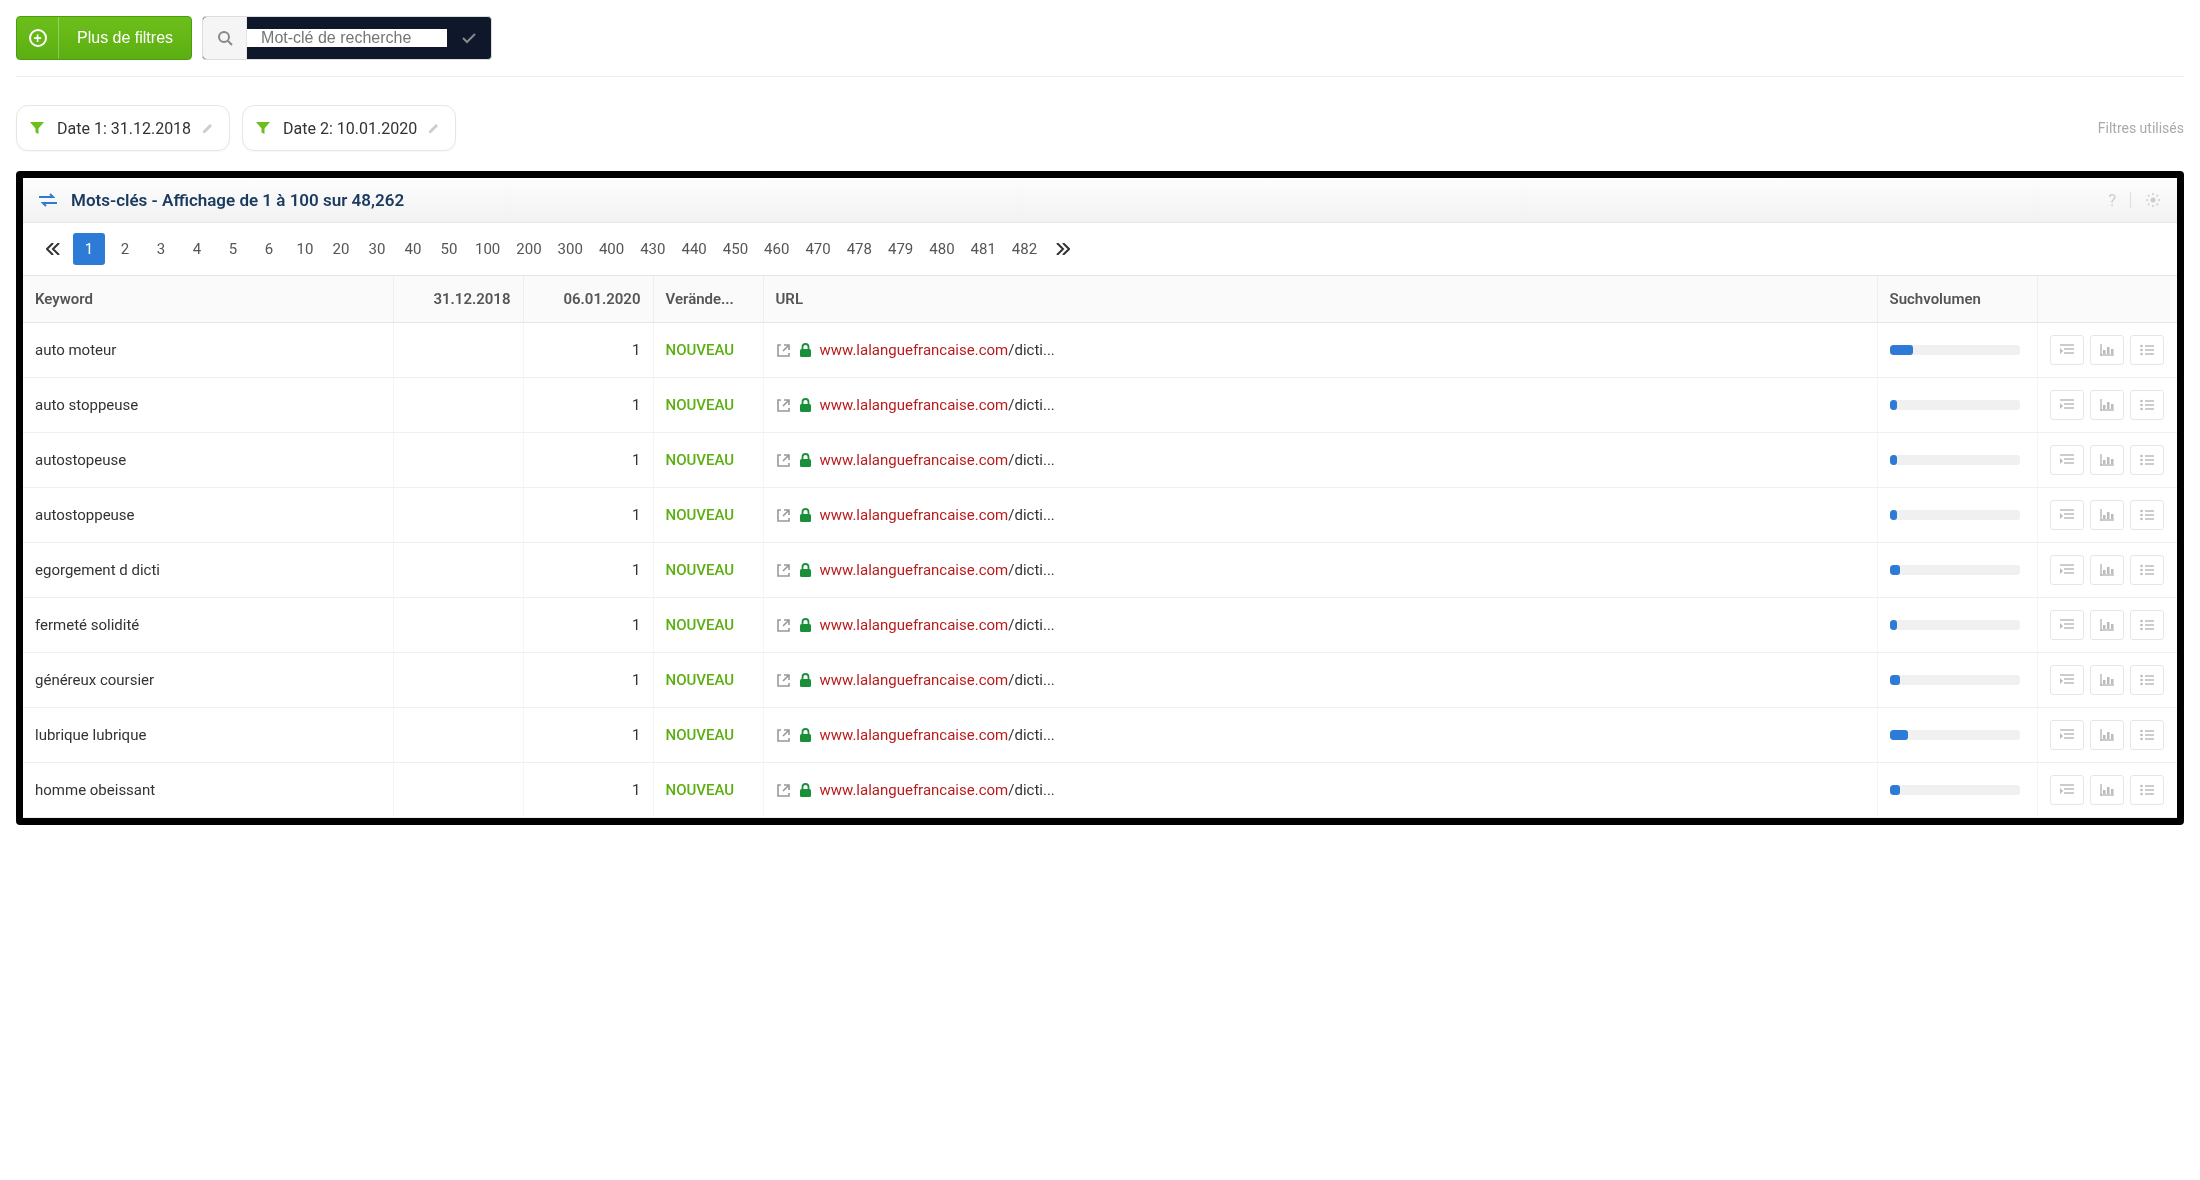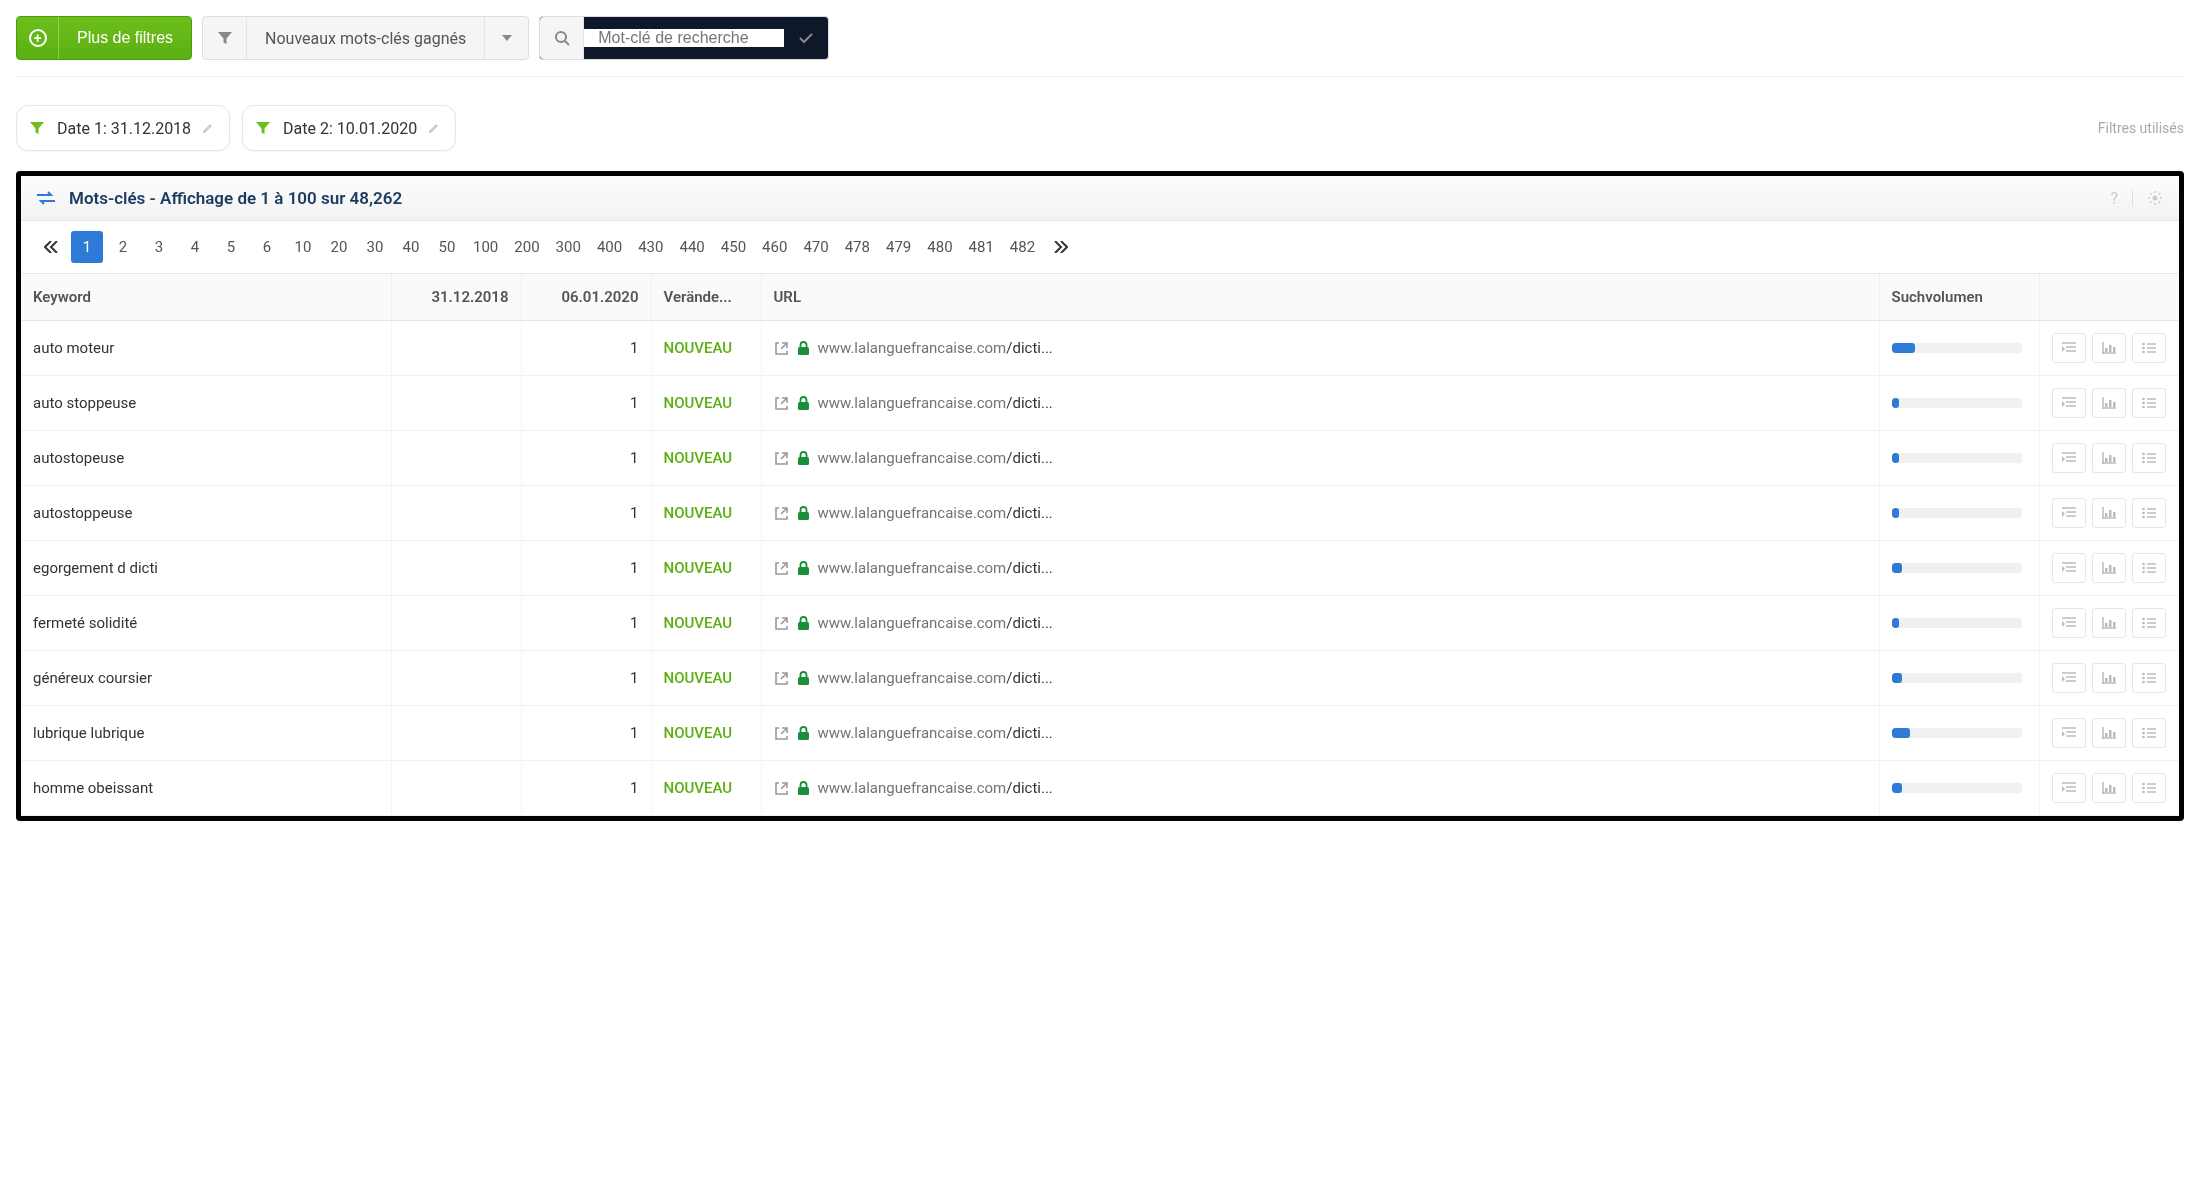--- a/index.html
+++ b/index.html
@@ -18,72 +18,59 @@
 .search input { border:none; outline:none; font-size:16px; padding:0 14px; flex:1; color:#555; width:200px; }
 .search .go { width:44px; display:flex; align-items:center; justify-content:center; color:#888; height:100%; cursor:pointer; }
 .divider { border:none; border-top:1px solid #eee; margin:0 0 20px 0; }
 .filter-row { display:flex; align-items:center; justify-content:space-between; padding:8px 0 20px 0; }
 .filter-group { display:flex; gap:12px; }
 .filter-chip { background:#fff; border:1px solid #e6e6e6; border-radius:12px; display:flex; align-items:center; height:46px; padding:0 14px 0 0; box-shadow:0 1px 2px rgba(0,0,0,.04); }
 .filter-chip .funnel { width:40px; display:flex; align-items:center; justify-content:center; color:#6cbf1a; }
 .filter-chip .lbl { color:#333; font-size:16px; padding-right:10px; }
 .filter-chip .edit { color:#ccc; cursor:pointer; }
 .filters-used { color:#aaa; font-size:14px; }
-.panel { border:5px solid #000000; border-radius:4px; overflow:hidden; }
+.panel { border:7px solid #000000; border-radius:4px; overflow:hidden; }
 .panel-header { background:linear-gradient(#fdfdfd,#f2f2f2); border-bottom:1px solid #e6e6e6; display:flex; align-items:center; justify-content:space-between; padding:12px 16px; }
 .panel-title { display:flex; align-items:center; gap:14px; color:#1a3a5f; font-size:17px; font-weight:600; }
 .panel-title .swap { color:#2d7bd6; font-size:16px; }
 .panel-actions { display:flex; align-items:center; gap:14px; color:#ccc; font-size:16px; }
 .panel-actions .sep { width:1px; height:16px; background:#ddd; }
 .pagination { display:flex; align-items:center; gap:4px; padding:10px 14px; border-bottom:1px solid #e6e6e6; background:#fff; overflow-x:auto; }
 .pagination .pg { min-width:32px; height:32px; display:flex; align-items:center; justify-content:center; color:#555; font-size:15px; cursor:pointer; border-radius:3px; padding:0 6px; }
 .pagination .pg.active { background:#2d7bd6; color:#fff; }
 .pagination .arrow { font-size:14px; color:#333; }
 table { width:100%; border-collapse:collapse; }
 th { text-align:left; padding:14px 12px; color:#555; font-weight:600; font-size:15px; border-bottom:1px solid #e6e6e6; background:#fafafa; border-right:1px solid #eee; }
 th:last-child { border-right:none; }
 th.right { text-align:right; }
 td { padding:12px 12px; border-bottom:1px solid #f0f0f0; font-size:15px; color:#333; border-right:1px solid #f5f5f5; }
 td:last-child { border-right:none; }
 td.right { text-align:right; }
 .nouveau { color:#5caf12; font-weight:500; }
 .url-cell { display:flex; align-items:center; gap:8px; color:#888; white-space:nowrap; overflow:hidden; }
 .url-cell .ext { color:#999; flex-shrink:0; }
 .url-cell .lock { color:#1a8f3a; flex-shrink:0; }
-.url-cell .domain { color:#737373; }
+.url-cell .domain { color:#b91c1c; }
 .url-cell .path { color:#333; }
 .vol-bar { background:#f0f0f0; border-radius:3px; height:10px; width:130px; overflow:hidden; }
 .vol-fill { background:#2d7bd6; height:100%; border-radius:3px; }
 .action-cell { display:flex; gap:6px; }
 .action-btn { width:34px; height:30px; border:1px solid #e6e6e6; border-radius:3px; display:flex; align-items:center; justify-content:center; color:#bbb; cursor:pointer; background:#fff; }
 svg { display:block; }
 </style>
 </head>
 <body>
 
 <div class="toolbar">
   <button class="btn-green">
     <span class="plus">
         <span class="plus-circle">+</span>
       </span>
     <span class="lbl">Plus de filtres</span>
   </button>
-  <div class="dropdown">
-    <span class="ico">
-      <svg width="16" height="16" viewBox="0 0 16 16">
-          <path d="M1 2h14l-5.5 6.5V14l-3-1.5V8.5L1 2z" fill="currentColor"></path>
-        </svg>
-    </span>
-    <span class="lbl">Nouveaux mots-clés gagnés</span>
-    <span class="caret">
-      <svg width="10" height="6" viewBox="0 0 10 6">
-          <path d="M0 0l5 6 5-6z" fill="currentColor"></path>
-        </svg>
-    </span>
-  </div>
   <div class="search">
     <span class="ico">
       <svg width="16" height="16" viewBox="0 0 16 16">
           <circle cx="7" cy="7" r="5" stroke="currentColor" stroke-width="2" fill="none"></circle>
           <line x1="11" y1="11" x2="15" y2="15" stroke="currentColor" stroke-width="2"></line>
         </svg>
     </span>
     <input type="text" placeholder="Mot-clé de recherche" style="">
     <span class="go">
       <svg width="16" height="16" viewBox="0 0 16 16">

